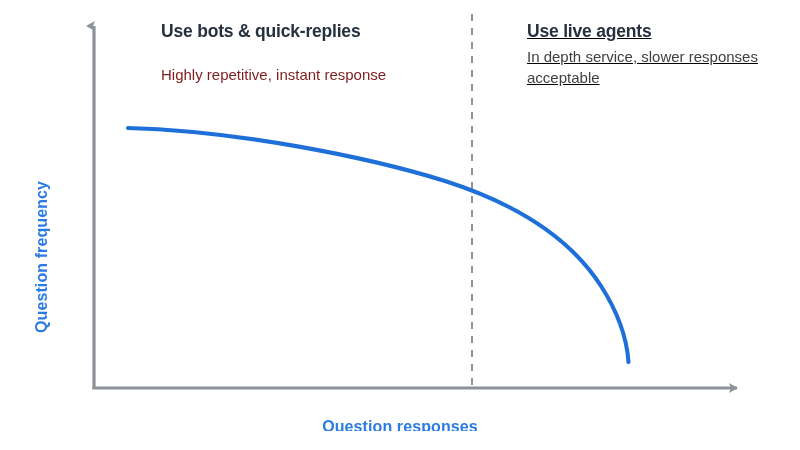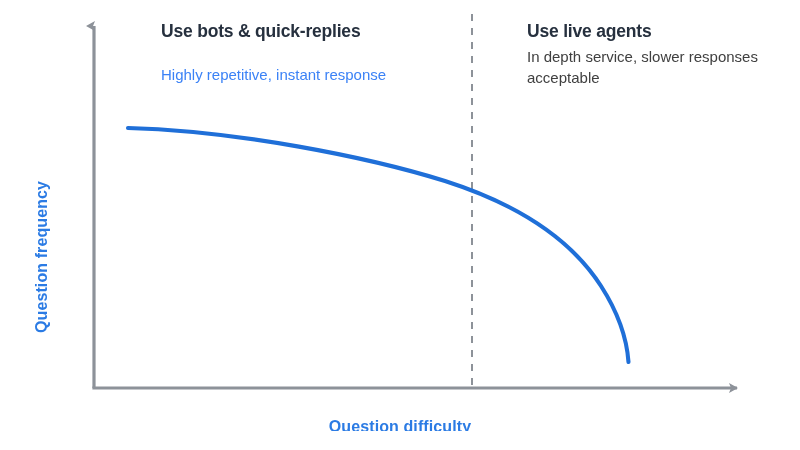--- a/index.html
+++ b/index.html
@@ -50,20 +50,21 @@
   }
   #annotation-bots {
     left: 161px;
     top: 21px;
     width: 290px;
   }
   #annotation-agents {
     left: 527px;
     top: 21px;
     width: 250px;
+    text-decoration: underline;
   }
 
   
   #axis-title-y {
     position: absolute;
     left: 0px;
     top: 0px;
     width: 260px;
     height: 26px;
     transform: rotate(-90deg);
@@ -116,25 +117,25 @@
     <line id="threshold-divider" x1="472" y1="14" x2="472" y2="388" stroke="#8d9299" stroke-width="2" stroke-dasharray="7 7"></line>
 
     <path id="demand-curve" d="M 128 128
              C 238 131, 368 157, 445 181
              C 520 205, 572 241, 601 286
              C 619 314, 627 341, 628.5 362" fill="none" stroke="#1f6fd8" stroke-width="4.1" stroke-linecap="round"></path>
   </svg>
 
   <div class="annotation" id="annotation-bots">
     <div class="annotation-title" style="color: rgb(38, 48, 62);">Use bots &amp; quick-replies</div>
-    <div class="annotation-sub" style="color: #3b82f6; margin-top: 21px;">Highly repetitive, instant response</div>
+    <div class="annotation-sub" style="color: #7f1d1d; margin-top: 21px;">Highly repetitive, instant response</div>
   </div>
 
   <div class="annotation" id="annotation-agents">
     <div class="annotation-title" style="color: rgb(38, 48, 62);">Use live agents</div>
     <div class="annotation-sub" style="color: #404040;">In depth service, slower responses acceptable</div>
   </div>
 
   <div id="axis-title-y" style="color: rgb(43, 123, 228);">Question frequency</div>
 
-  <div id="axis-title-x" style="color: rgb(43, 123, 228);">Question difficulty</div>
+  <div id="axis-title-x" style="color: rgb(43, 123, 228);">Question responses</div>
 
 </div>
 
 </body></html>

